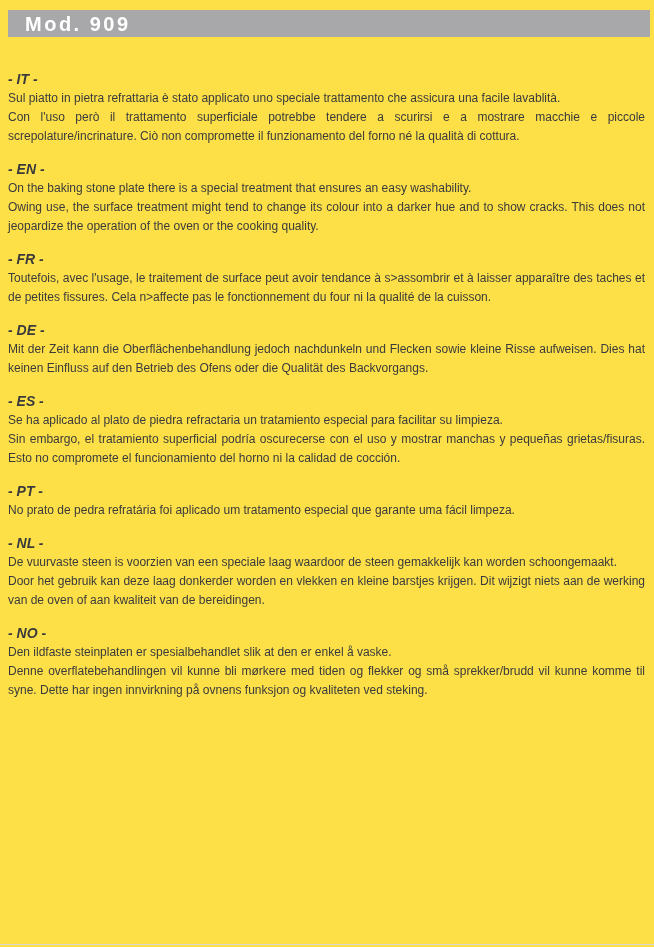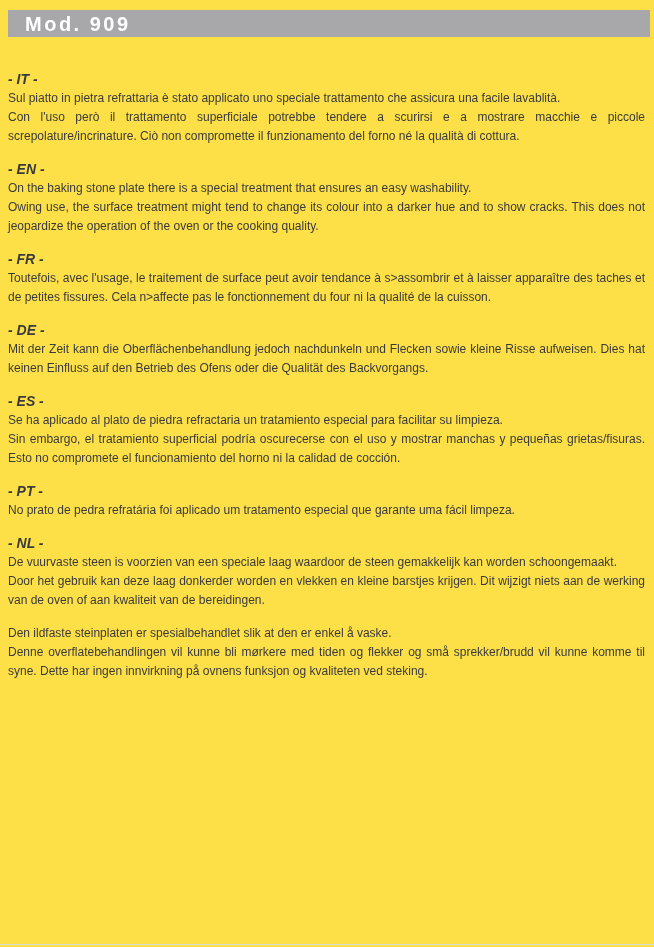--- a/index.html
+++ b/index.html
@@ -105,20 +105,21 @@
       <p>No prato de pedra refratária foi aplicado um tratamento especial que garante uma fácil limpeza.</p>
     </section>
 
     <section class="section">
       <h3 class="lang-label">- NL -</h3>
       <p>De vuurvaste steen is voorzien van een speciale laag waardoor de steen gemakkelijk kan worden schoongemaakt.</p>
       <p>Door het gebruik kan deze laag donkerder worden en vlekken en kleine barstjes krijgen. Dit wijzigt niets aan de werking van de oven of aan kwaliteit van de bereidingen.</p>
     </section>
 
     <section class="section">
+      <h3 class="lang-label">- NO -</h3>
       <p>Den ildfaste steinplaten er spesialbehandlet slik at den er enkel å vaske.</p>
       <p>Denne overflatebehandlingen vil kunne bli mørkere med tiden og flekker og små sprekker/brudd vil kunne komme til syne. Dette har ingen innvirkning på ovnens funksjon og kvaliteten ved steking.</p>
     </section>
 
   </main>
 
   <div class="bottom-rule"></div>
 
 </div>
 

